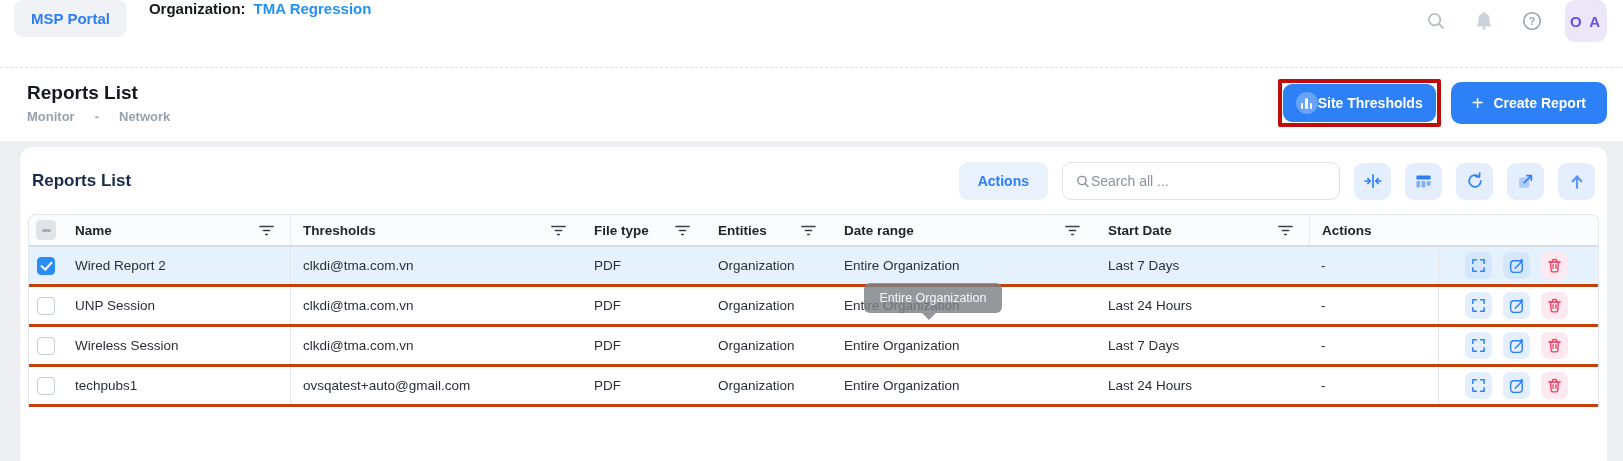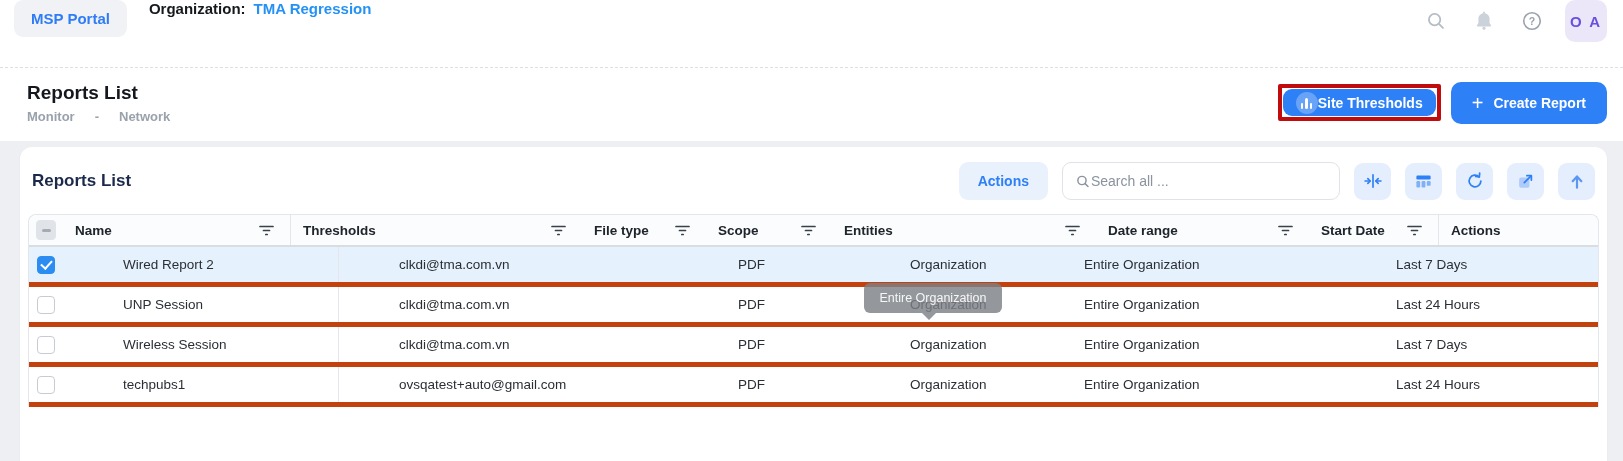--- a/index.html
+++ b/index.html
@@ -38,21 +38,21 @@
     height:73px; background:#fff; display:flex; align-items:center;
     padding:0 16px 4px 27px;
   }
   .ph-left{ display:flex; flex-direction:column; gap:5px;}
   .page-title{ font-size:19px; font-weight:700; color:#14171d;}
   .breadcrumb{ display:flex; align-items:center; gap:20px; font-size:13px; color:#99a2ac; font-weight:600;}
   .ph-right{ margin-left:auto; display:flex; align-items:center; gap:10px;}
   .red-highlight{ border:4px solid #c00c0c; border-radius:2px; padding:1px; }
   .btn-primary{
     background:#2e80f6; color:#fff; font-weight:700; font-size:14px;
-    border:none; border-radius:9px; height:27px; padding:0 13px;
+    border:none; border-radius:9px; height:38px; padding:0 13px;
     display:flex; align-items:center; cursor:pointer; white-space:nowrap;
   }
   .btn-create{ height:42px; padding:0 21px; gap:10px; border-radius:10px;}
   .plus-glyph{ font-size:20px; font-weight:400; line-height:1;}
   .eq-badge{
     width:22px; height:22px; border-radius:50%; background:rgba(255,255,255,.28);
     display:flex; align-items:flex-end; justify-content:center; gap:2px; padding-bottom:5px;
   }
   .eq-badge i{ display:block; width:2.5px; background:#fff; border-radius:2px;}
   .eq-badge i:nth-child(1){ height:6px;}
@@ -87,21 +87,21 @@
   .rtable{ margin:0 8px; border:1px solid #e3e6ea; border-bottom:none; border-radius:8px 8px 0 0;}
   .trow{
     display:grid;
     grid-template-columns:34px 228px 291px 124px 126px 264px 213px 129px 1fr;
     align-items:stretch;
   }
   .trow.thead{
     height:32px; background:#fbfcfd; border-bottom:2px solid #d9dce1;
     font-size:13.5px; font-weight:700; color:#20252c; border-radius:8px 8px 0 0;
   }
-  .trow.data{ height:40px; border-bottom:5px solid #c2410c; font-size:13.5px; color:#2a2f36; background:#fff;gap:48px;}
+  .trow.data{ height:40px; border-bottom:3px solid #c2410c; font-size:13.5px; color:#2a2f36; background:#fff;}
   .trow.selected{ background:#e5f1fc;}
   .cell{ display:flex; align-items:center; padding-left:12px; min-width:0;}
   .cell.c-check{ justify-content:center; padding-left:0;}
   .cell.c-name{ border-right:1px solid #e3e6ea;}
   .cell.c-actions{ border-left:1px solid #e3e6ea; padding-left:26px; gap:11px;}
   .hdr-cell{ justify-content:space-between; padding-right:16px;}
   .hdr-cell .flt{ display:flex; align-items:center; cursor:pointer;}
 
   .cb{ width:18px; height:18px; border:1.5px solid #c6ccd4; border-radius:4px; background:#fff; cursor:pointer; position:relative;}
   .cb.checked{ background:#2b8cf2; border-color:#2b8cf2;}
@@ -276,30 +276,20 @@
           <span>File type</span>
           <span class="flt">
             <svg width="15" height="11" viewBox="0 0 15 11" stroke="#3a4049" stroke-width="1.7" stroke-linecap="round">
                 <line x1="1" y1="1.5" x2="14" y2="1.5"></line>
                 <line x1="4.5" y1="5.5" x2="10.5" y2="5.5"></line>
                 <line x1="6.8" y1="9.5" x2="8.2" y2="9.5"></line>
               </svg>
           </span>
         </div>
         <div class="cell hdr-cell">
-          <span>Scope</span>
-          <span class="flt">
-            <svg width="15" height="11" viewBox="0 0 15 11" stroke="#3a4049" stroke-width="1.7" stroke-linecap="round">
-                <line x1="1" y1="1.5" x2="14" y2="1.5"></line>
-                <line x1="4.5" y1="5.5" x2="10.5" y2="5.5"></line>
-                <line x1="6.8" y1="9.5" x2="8.2" y2="9.5"></line>
-              </svg>
-          </span>
-        </div>
-        <div class="cell hdr-cell">
           <span>Entities</span>
           <span class="flt">
             <svg width="15" height="11" viewBox="0 0 15 11" stroke="#3a4049" stroke-width="1.7" stroke-linecap="round">
                 <line x1="1" y1="1.5" x2="14" y2="1.5"></line>
                 <line x1="4.5" y1="5.5" x2="10.5" y2="5.5"></line>
                 <line x1="6.8" y1="9.5" x2="8.2" y2="9.5"></line>
               </svg>
           </span>
         </div>
         <div class="cell hdr-cell">

